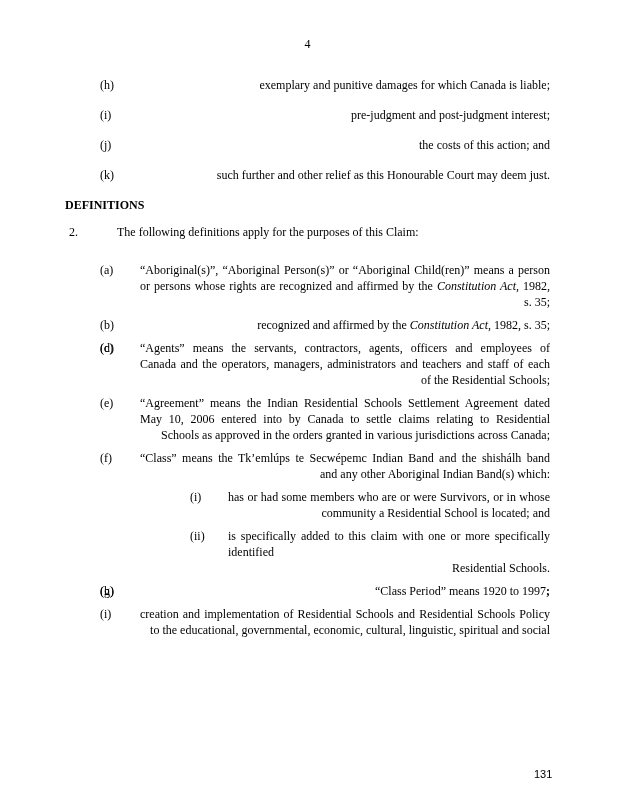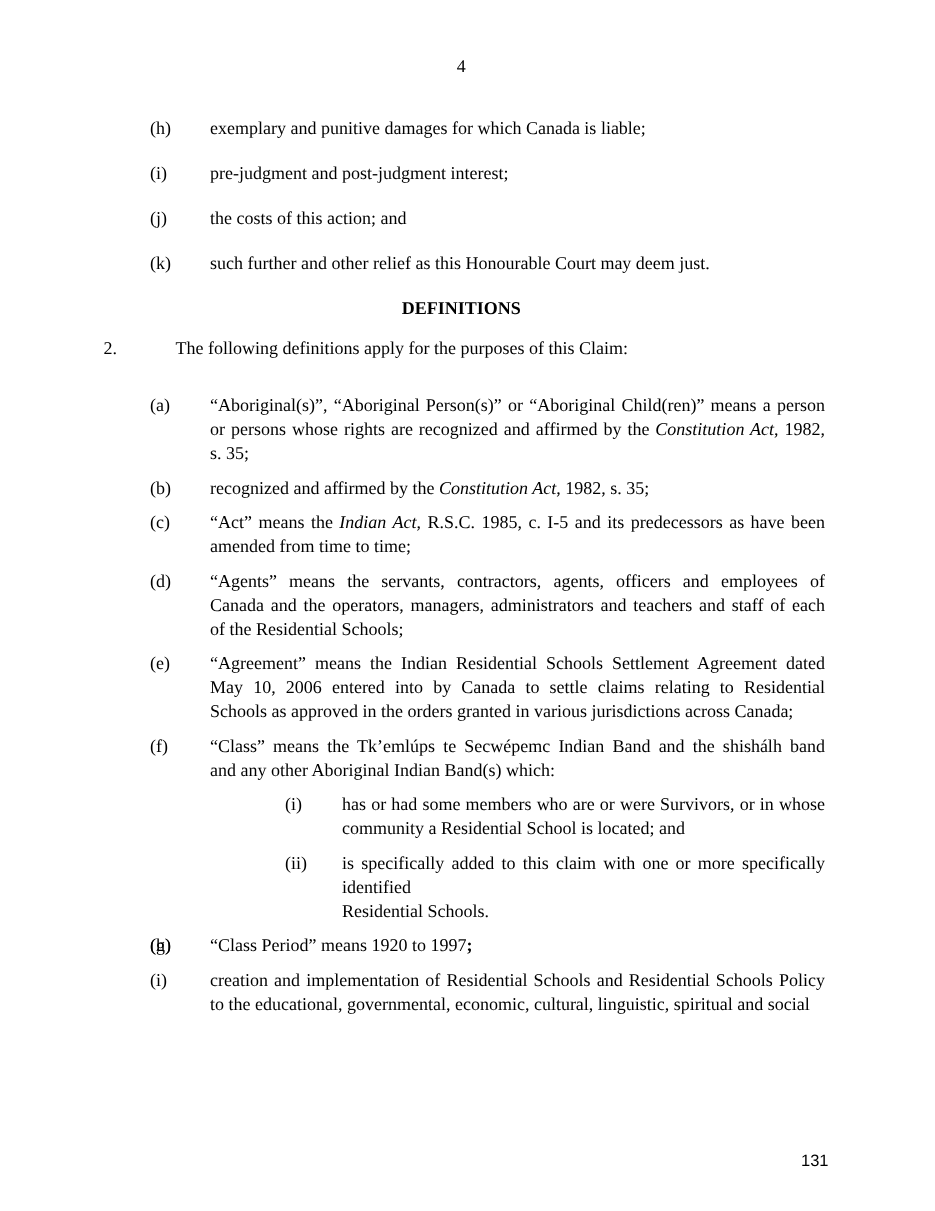--- a/index.html
+++ b/index.html
@@ -14,27 +14,27 @@
 
   .num-top { text-align: center; margin: 0 0 25px 0; }
 
   .li { position: relative; padding-left: 75px; }
   .li .lbl { position: absolute; left: 35px; top: 0; }
   .relief .li { margin-bottom: 14px; }
   .defs .li { margin-bottom: 7px; }
   .li.sub { padding-left: 163px; }
   .li.sub .lbl { left: 125px; }
 
-  .heading { font-weight: bold; margin: 0 0 11px 0; text-align: center; }
+  .heading { font-weight: bold; margin: 0 0 11px 0; }
 
   .intro { position: relative; padding-left: 52px; margin: 0 0 22px 0; }
   .intro .lbl { position: absolute; left: 4px; top: 0; }
 
   .line.jl { text-align: justify; text-align-last: justify; }
-  .line.ll { white-space: nowrap; }
+  .line.ll { white-space: nowrap; text-align: right; }
   .it { font-style: italic; }
   .bd { font-weight: bold; }
 
   .num-bottom {
     position: absolute; left: 534px; top: 768px;
     font-family: "Liberation Sans", sans-serif;
     font-size: 11px; line-height: 12px;
   }
 </style>
 </head>
@@ -88,24 +88,20 @@
         </div>
       </div>
       <div class="li">
         <span class="lbl">(b)</span>
         <div>
           <div class="line ll"><span>recognized and affirmed by the </span><span class="it">Constitution Act</span><span>, 1982, s. 35;</span></div>
         </div>
       </div>
       <div class="li">
         <span class="lbl">(c)</span>
-        <div>
-          <div class="line jl"><span>“Act” means the </span><span class="it">Indian Act</span><span>, R.S.C. 1985, c. I-5 and its predecessors as have been</span></div>
-          <div class="line ll"><span>amended from time to time;</span></div>
-        </div>
       </div>
       <div class="li">
         <span class="lbl">(d)</span>
         <div>
           <div class="line jl"><span>“Agents” means the servants, contractors, agents, officers and employees of</span></div>
           <div class="line jl"><span>Canada and the operators, managers, administrators and teachers and staff of each</span></div>
           <div class="line ll"><span>of the Residential Schools;</span></div>
         </div>
       </div>
       <div class="li">

